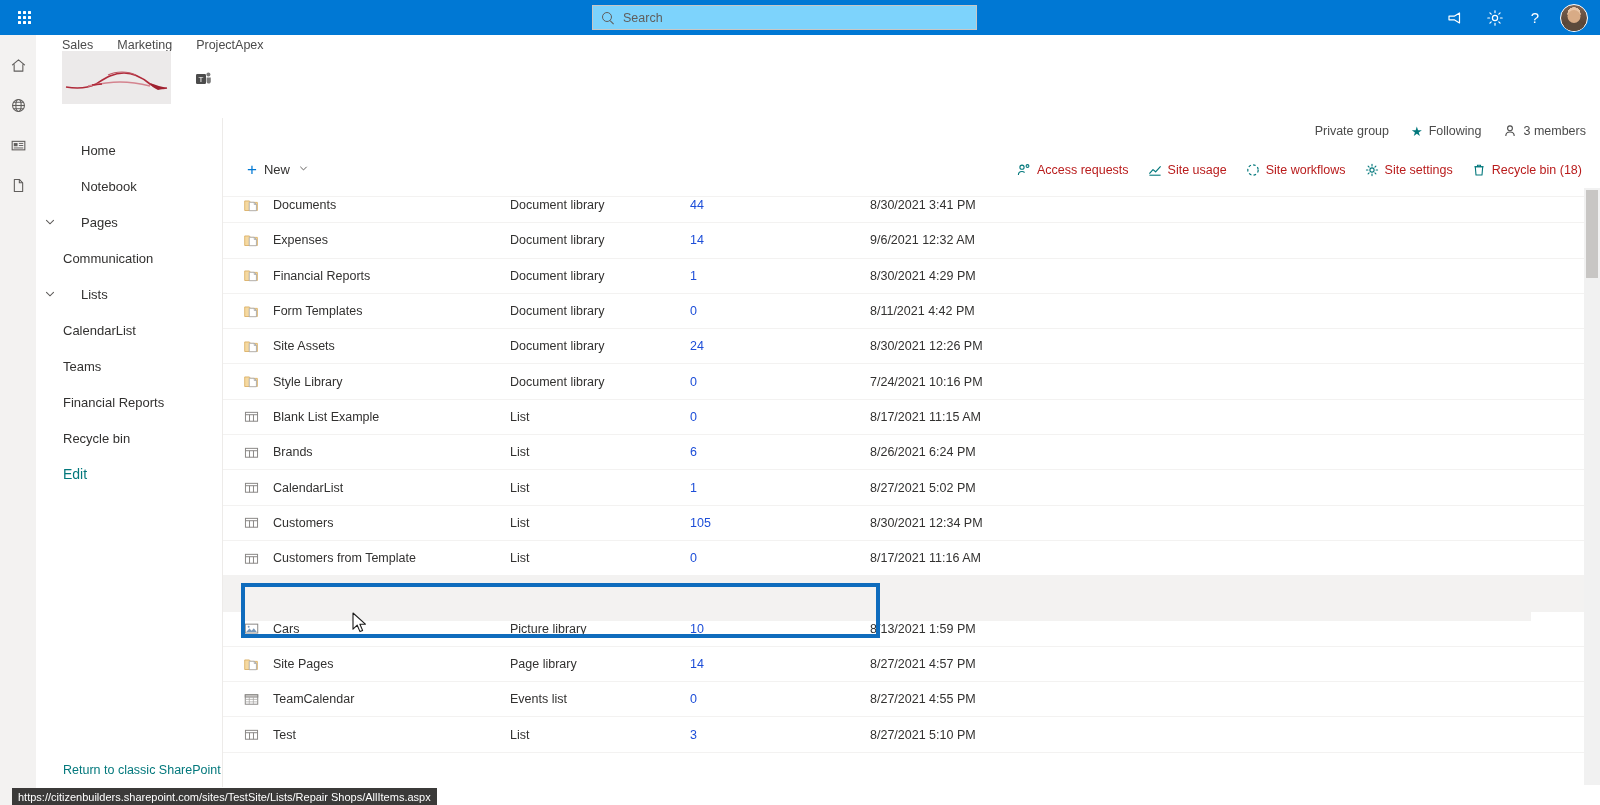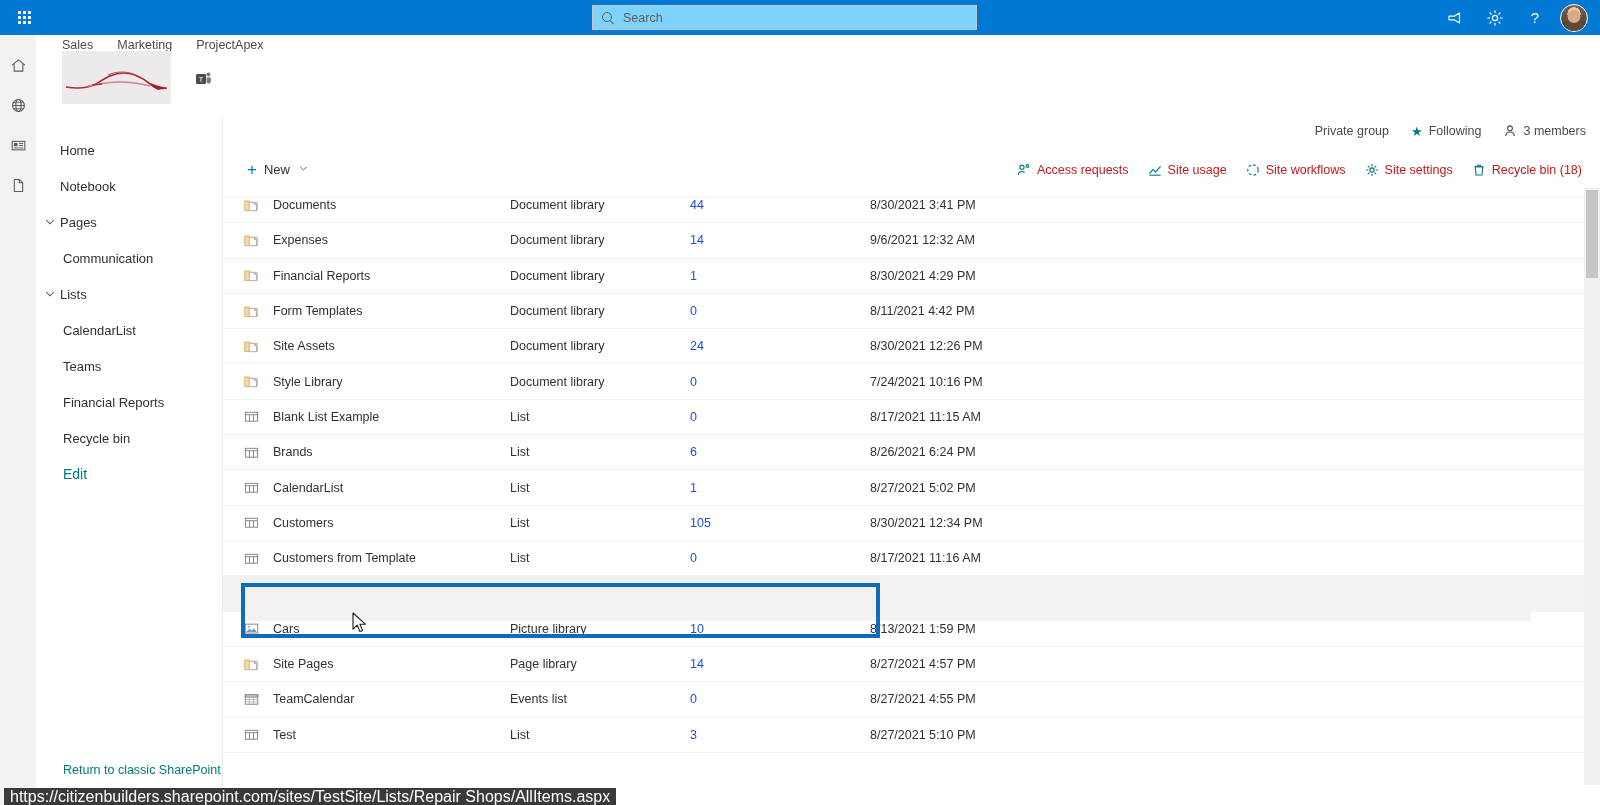--- a/index.html
+++ b/index.html
@@ -107,21 +107,21 @@
   #site-meta .meta-static { cursor: default; }
   .star { color: #03787c; font-size: 13px; line-height: 1; }
 
   
   #nav-pane {
     position: absolute; left: 36px; top: 118px; width: 187px; height: 669px;
     background: #ffffff; border-right: 1px solid #edebe9;
   }
   .nav-item {
     position: relative; height: 36px; display: flex; align-items: center;
-    font-size: 13px; color: #323130; cursor: pointer; padding-left: 24px;
+    font-size: 13px; color: #323130; cursor: pointer; padding-left: 45px;
   }
   .nav-item.sub { padding-left: 27px; }
   .nav-item .chev {
     position: absolute; left: 8px; top: 50%; transform: translateY(-50%);
     width: 12px; height: 12px; color: #605e5c;
   }
   .nav-edit { color: #03787c; font-size: 14px; }
   #return-classic {
     position: absolute; left: 27px; bottom: 10px; font-size: 12.5px; color: #03787c; cursor: pointer;
   }
@@ -182,22 +182,22 @@
   
   #scroll-track {
     position: absolute; right: 0; top: 188px; width: 16px; height: 597px; background: #f1f1f1; z-index: 4;
   }
   #scroll-thumb {
     position: absolute; left: 2px; top: 2px; width: 12px; height: 88px; background: #c8c6c4; cursor: pointer;
   }
 
   
   #status-url {
-    position: absolute; left: 4px; bottom: 0; height: 17px; background: #3b3a39; color: #ffffff;
-    font-size: 16px; display: flex; align-items: center; padding: 0 6px; z-index: 12;
+    position: absolute; left: 12px; bottom: 0; height: 17px; background: #3b3a39; color: #ffffff;
+    font-size: 11px; display: flex; align-items: center; padding: 0 6px; z-index: 12;
     font-family: "Liberation Sans", sans-serif; white-space: nowrap;
   }
   #bottom-band { position: absolute; left: 0; bottom: 0; width: 1600px; height: 18px; background: #fff; z-index: 10; }
   #rail-band { position: absolute; left: 0; bottom: 0; width: 36px; height: 18px; background: #f3f2f1; z-index: 11; }
 </style>
 </head>
 <body>
 
 <div id="suite-bar">
   <div id="waffle">

